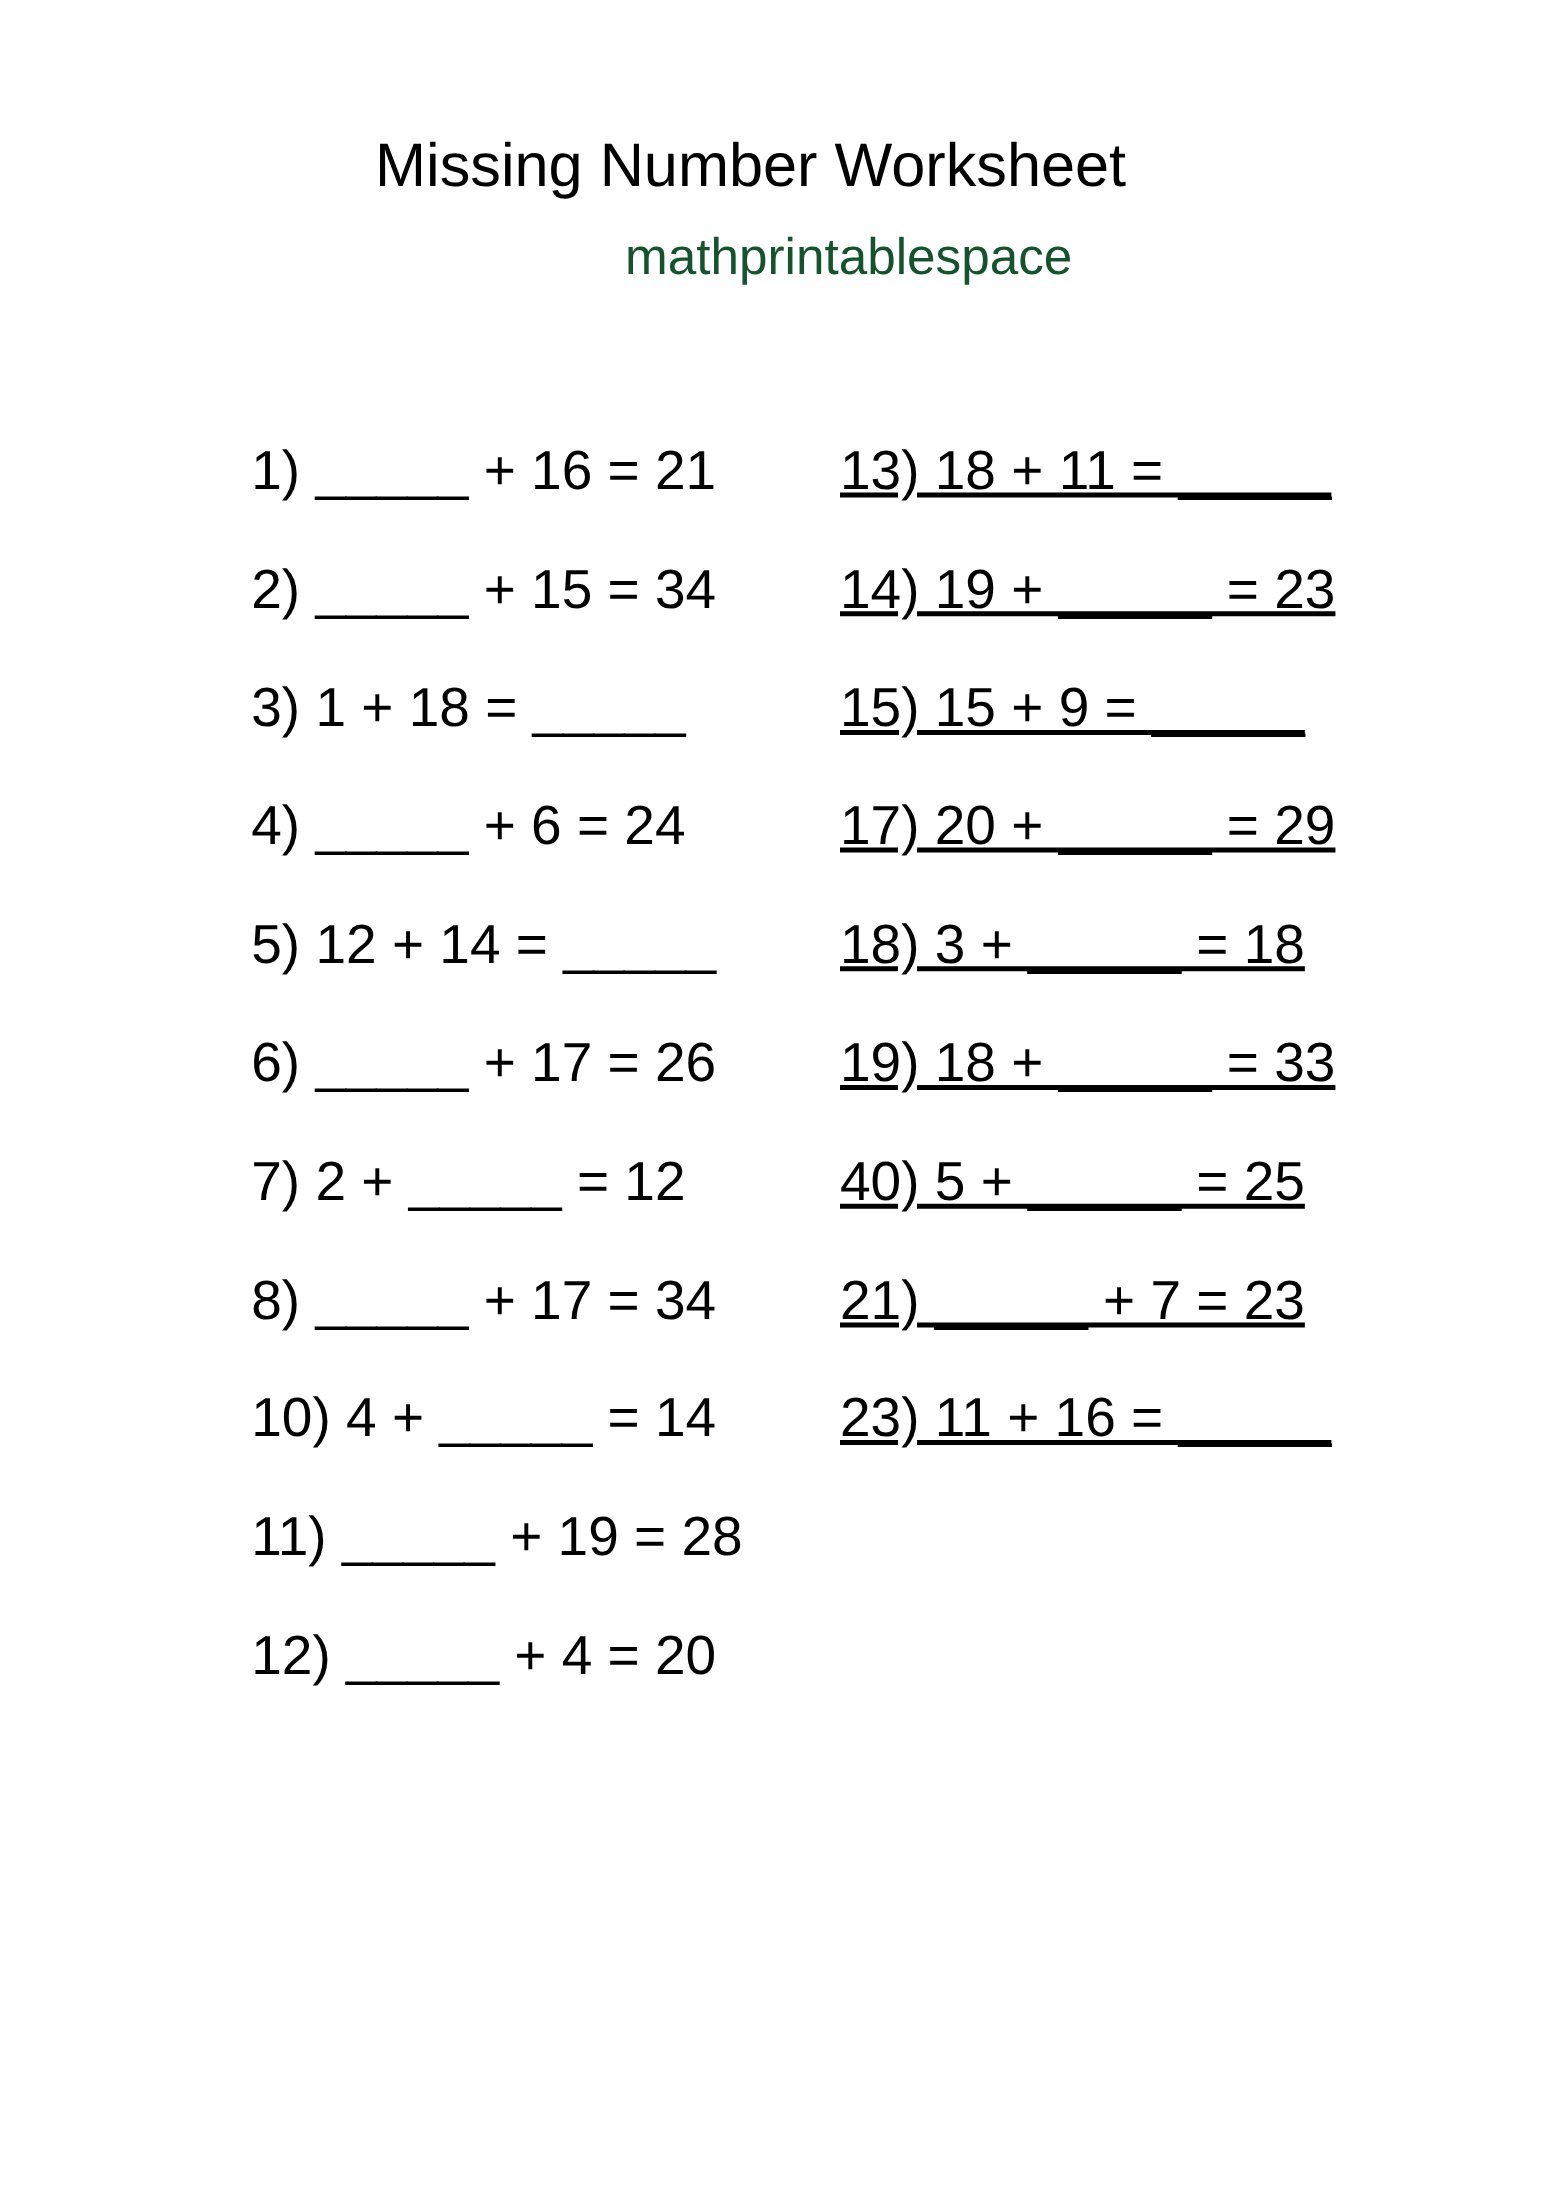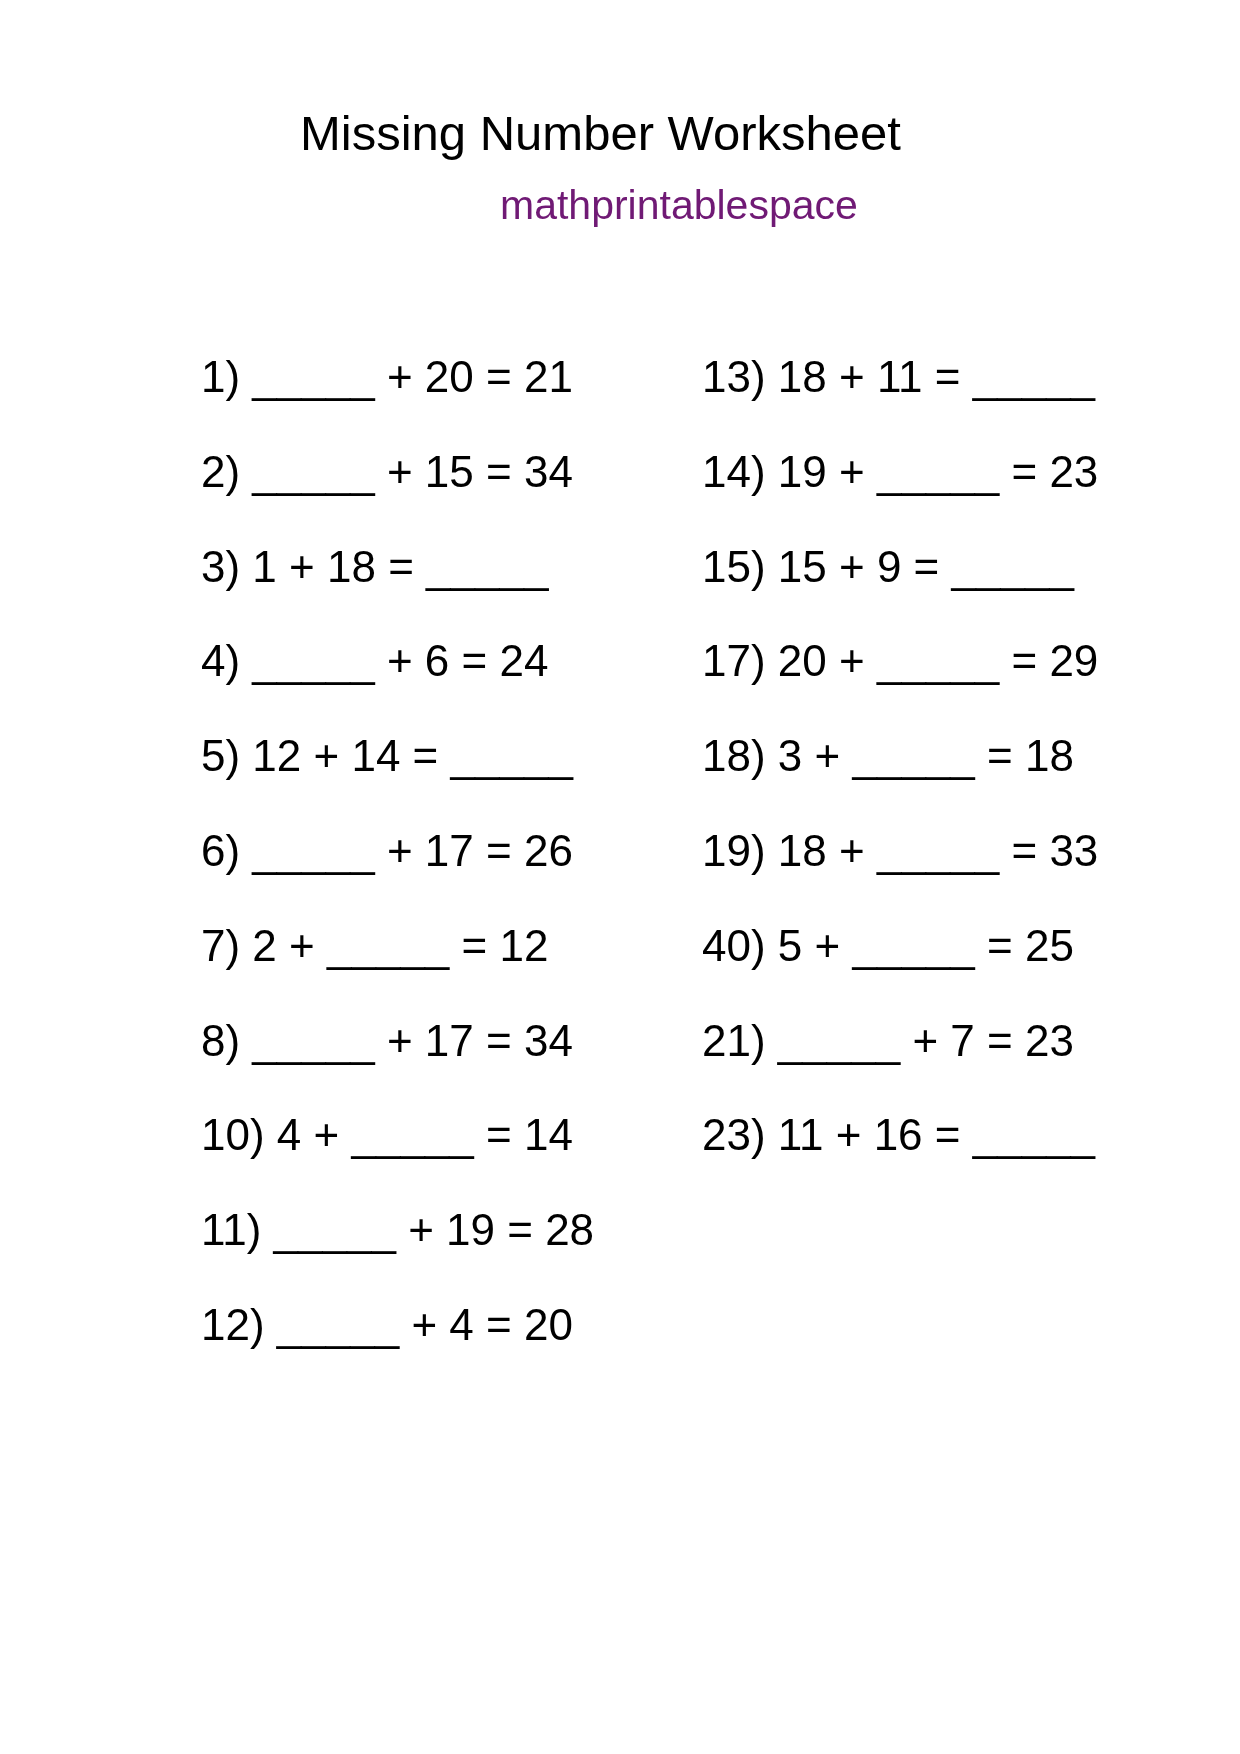--- a/index.html
+++ b/index.html
@@ -1,34 +1,34 @@
 <!DOCTYPE html>
 <html><head>
   <meta charset="utf-8">
   <style>
     html, body { margin: 0; padding: 0; background: #ffffff; }
     body { width: 1240px; height: 1754px; position: relative; overflow: hidden;
            font-family: "Liberation Sans", sans-serif; color: #000; }
     .title { position: absolute; left: 300px; top: 98px; font-size: 49px;
              line-height: 70px; white-space: nowrap; letter-spacing: 0px; }
     .subtitle { position: absolute; left: 500px; top: 180px; font-size: 41px;
-                line-height: 50px; color: #701a75; white-space: nowrap; }
+                line-height: 50px; color: #14532d; white-space: nowrap; }
     .col { position: absolute; top: 348px; }
     .col.left { left: 201px; }
-    .col.right { left: 702px; }
+    .col.right { left: 672px; text-decoration: underline; }
     .item { height: 94.8px; font-size: 44px; line-height: 58px; white-space: nowrap; }
   </style>
 </head>
 <body>
 
 <div class="title">Missing Number Worksheet</div>
 <div class="subtitle">mathprintablespace</div>
 
 <div class="col left">
-  <div class="item">1) _____ + 20 = 21</div>
+  <div class="item">1) _____ + 16 = 21</div>
   <div class="item">2) _____ + 15 = 34</div>
   <div class="item">3) 1 + 18 = _____</div>
   <div class="item">4) _____ + 6 = 24</div>
   <div class="item">5) 12 + 14 = _____</div>
   <div class="item">6) _____ + 17 = 26</div>
   <div class="item">7) 2 + _____ = 12</div>
   <div class="item">8) _____ + 17 = 34</div>
   <div class="item">10) 4 + _____ = 14</div>
   <div class="item">11) _____ + 19 = 28</div>
   <div class="item">12) _____ + 4 = 20</div>

